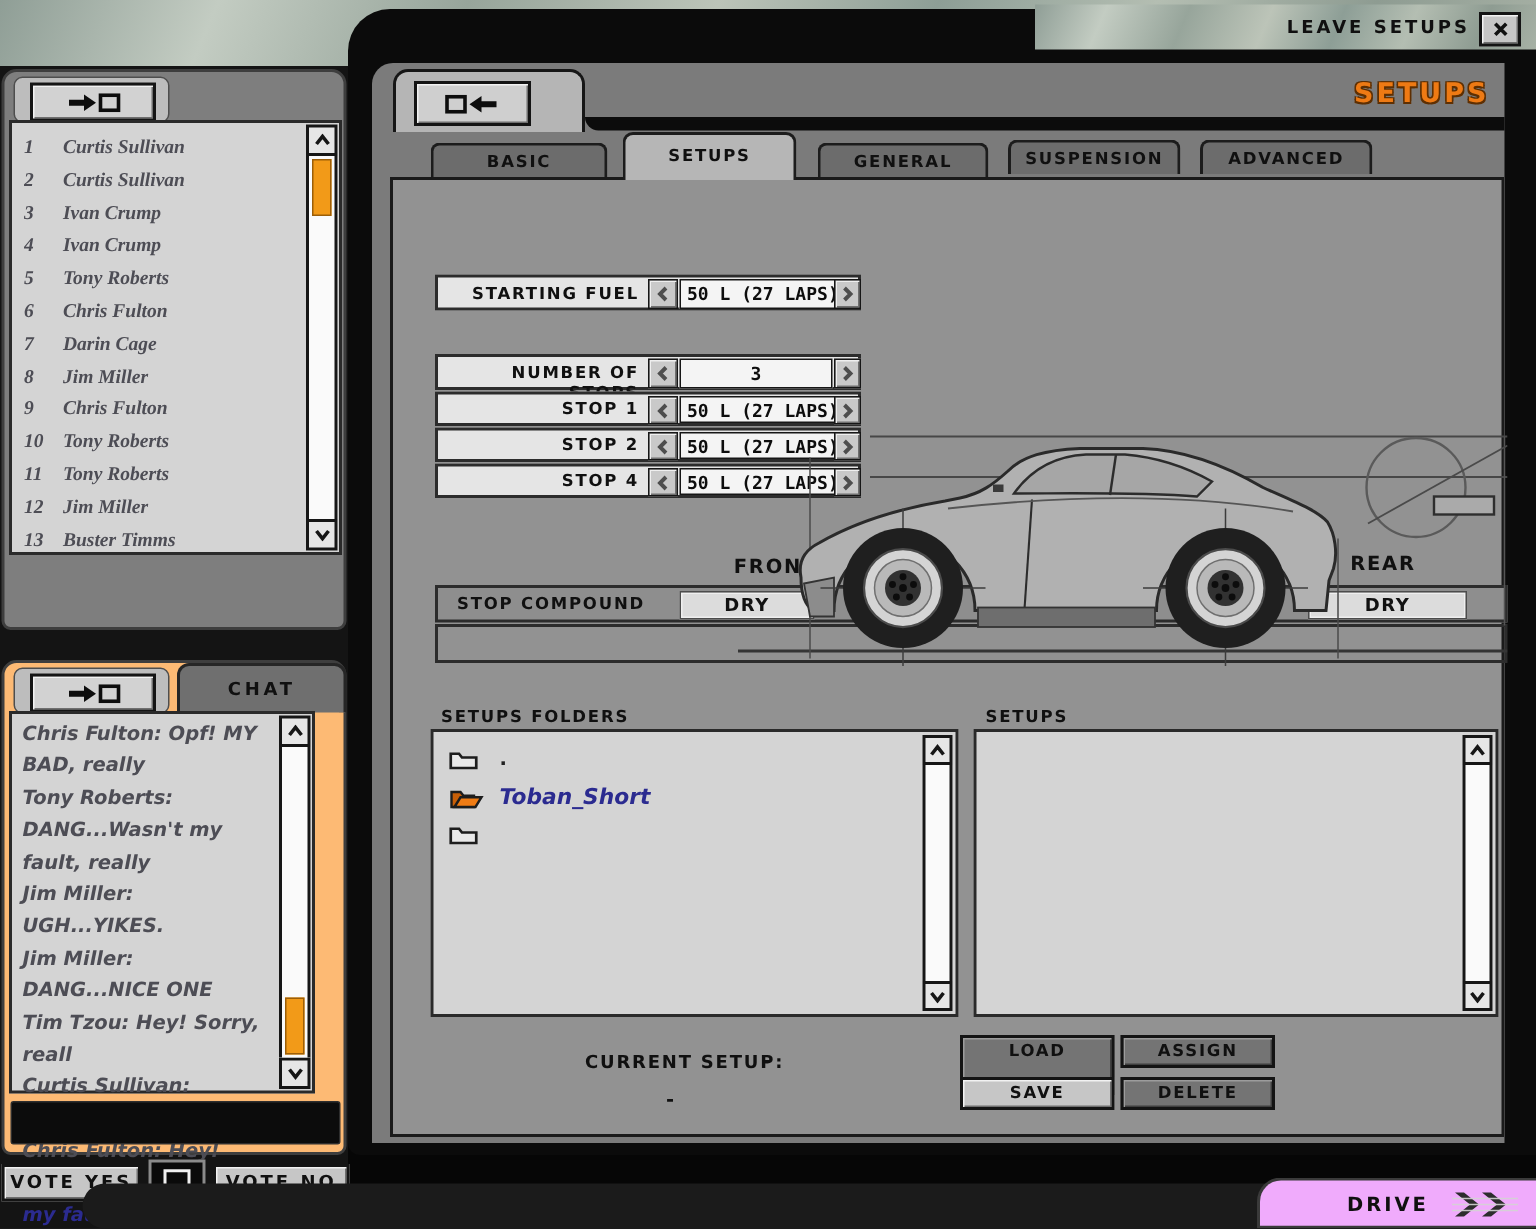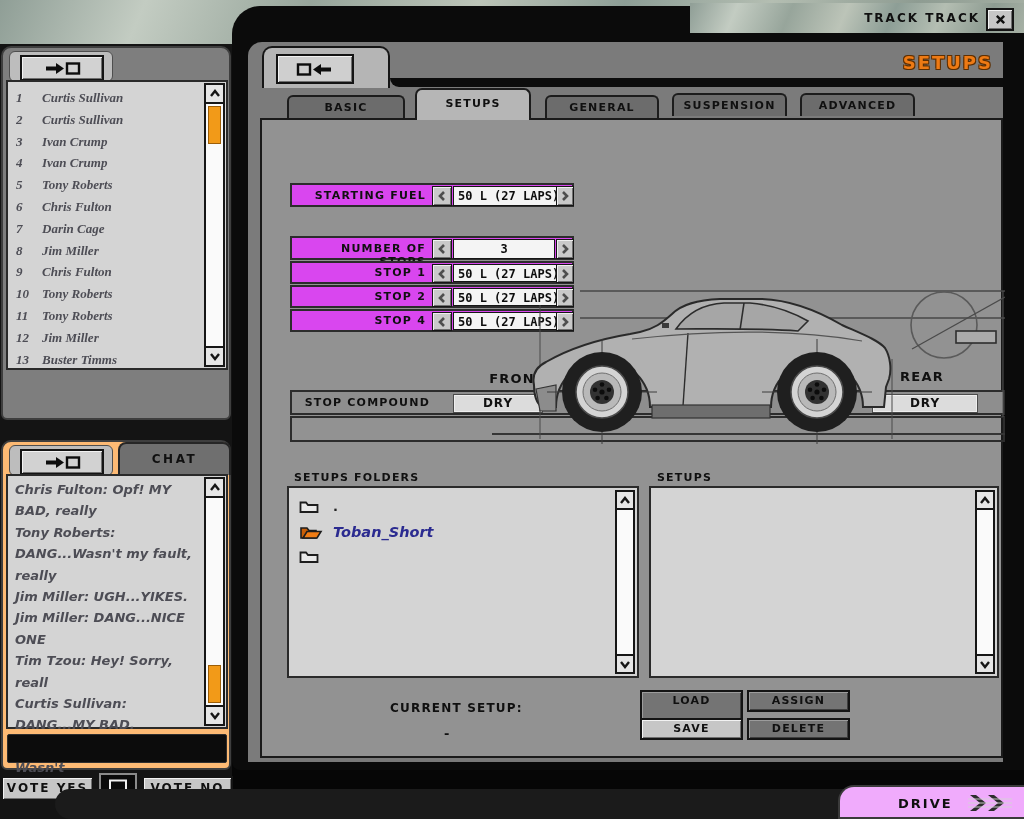--- a/index.html
+++ b/index.html
@@ -9,21 +9,21 @@
   .dots{background-image:radial-gradient(rgba(255,255,255,.12) 1px,transparent 1.3px);
         background-size:10px 10px;}
   .marble{background:
       linear-gradient(113deg,#8f9e96 0%,#c3ccc2 14%,#97a59b 30%,#bcc4b8 46%,#8d9e96 60%,#b4beb2 74%,#8e9c92 88%,#a7b1a5 100%);}
   .lbl{font-weight:bold;font-size:11px;letter-spacing:1.2px;color:#101010;}
   .ital{font-style:italic;font-weight:bold;font-size:13px;color:#4d4d55;}
   .btn-bevel{background:#c6c6c6;border:2px solid #141414;
              box-shadow:inset 1px 1px 0 #f2f2f2,inset -1px -1px 0 #6f6f6f;cursor:pointer;}
   .btn-dark{background:#747474;border:2px solid #141414;
             box-shadow:inset 1px 1px 0 #9c9c9c,inset -1px -1px 0 #3f3f3f;cursor:pointer;}
-  .row-box{border:2px solid #2c2c2c;background:#d946ef;}
+  .row-box{border:2px solid #2c2c2c;background:#e5e5e5;}
   .val{background:#f4f4f4;border:1px solid #161616;font-family:"DejaVu Sans Mono",monospace;
        font-weight:bold;font-size:12px;color:#0d0d0d;white-space:nowrap;overflow:hidden;line-height:16px;}
   .stepbtn{background:#c9c9c9;border:1px solid #161616;
            box-shadow:inset 1px 1px 0 #efefef,inset -1px -1px 0 #707070;
            display:flex;align-items:center;justify-content:center;cursor:pointer;}
   .listbox{background:#d4d4d4;border:2px solid #2a2a2a;}
   .sbtn{background:#e6e6e6;border:2px solid #161616;display:flex;align-items:center;
         justify-content:center;box-sizing:border-box;cursor:pointer;}
   .strack{background:#fafafa;border-left:2px solid #161616;border-right:2px solid #161616;
           box-sizing:border-box;position:relative;}
@@ -48,21 +48,21 @@
 
 <div id="screen">
 
   <div class="abs marble" style="left:0;top:0;width:1024px;height:46px;"></div>
 
   <div class="abs" style="left:0;top:44px;width:232px;height:775px;background:#141414;"></div>
 
   <div class="abs" style="left:232px;top:6px;width:792px;height:764px;background:#0b0b0b;border-radius:28px 0 0 8px;"></div>
 
   <div class="abs marble" style="left:690px;top:3px;width:334px;height:30px;">
-    <span class="abs lbl" style="right:44px;top:8px;font-size:12px;letter-spacing:2px;">TRACK TRACK</span>
+    <span class="abs lbl" style="right:44px;top:8px;font-size:12px;letter-spacing:2px;">LEAVE SETUPS</span>
     <div class="abs btn-bevel" style="left:296px;top:5px;width:24px;height:19px;display:flex;align-items:center;justify-content:center;">
       <svg width="11" height="11" viewBox="0 0 12 12">
         <path d="M2 2 L10 10 M10 2 L2 10" stroke="#111" stroke-width="2.6" fill="none"></path>
       </svg>
     </div>
   </div>
 
   <div class="abs dots" style="left:248px;top:42px;width:755px;height:720px;background:#7b7b7b;border-radius:14px 0 0 0;"></div>
 
   <div class="abs" style="left:262px;top:46px;width:128px;height:42px;background:#b5b5b5;border:2px solid #161616;border-bottom:none;border-radius:10px 10px 0 0;box-sizing:border-box;">
@@ -347,21 +347,21 @@
     <div class="abs" style="left:6px;top:3px;width:102px;height:29px;background:#bdbdbd;border:1px solid #4e4e4e;border-radius:6px;">
       <div class="abs btn-bevel" style="left:10px;top:3px;width:80px;height:22px;display:flex;align-items:center;justify-content:center;background:#d2d2d2;">
         <svg width="38" height="15" viewBox="0 0 38 15">
           <rect x="3" y="5.5" width="11" height="4" fill="#0d0d0d"></rect>
           <polygon points="13,2 21,7.5 13,13" fill="#0d0d0d"></polygon>
           <rect x="24" y="2.5" width="12" height="10" fill="none" stroke="#0d0d0d" stroke-width="2.4"></rect>
         </svg>
       </div>
     </div>
     <div class="abs panel-tab lbl" style="left:115px;top:0px;width:113px;height:33px;line-height:31px;letter-spacing:2.5px;font-size:12px;box-sizing:border-box;">CHAT</div>
-    <div class="abs listbox" style="left:3px;top:32px;width:222px;height:255px;box-sizing:border-box;">
+    <div class="abs listbox" style="left:3px;top:32px;width:204px;height:255px;box-sizing:border-box;">
       <div style="position:absolute;left:7px;top:3px;right:28px;">
         <div class="msg ital">Chris Fulton: Opf! MY BAD, really</div>
         <div class="msg ital">Tony Roberts: DANG...Wasn't my fault, really</div>
         <div class="msg ital">Jim Miller: UGH...YIKES.</div>
         <div class="msg ital">Jim Miller: DANG...NICE ONE</div>
         <div class="msg ital">Tim Tzou: Hey! Sorry, reall</div>
         <div class="msg ital">Curtis Sullivan: DANG...MY BAD.</div>
         <div class="msg ital">Chris Fulton: Hey! Wasn't</div>
         <div class="msg ital own">my fault.</div>
       </div>

